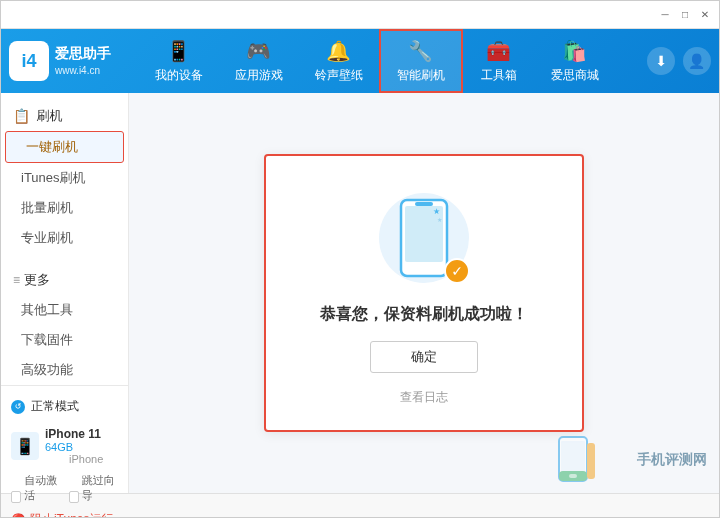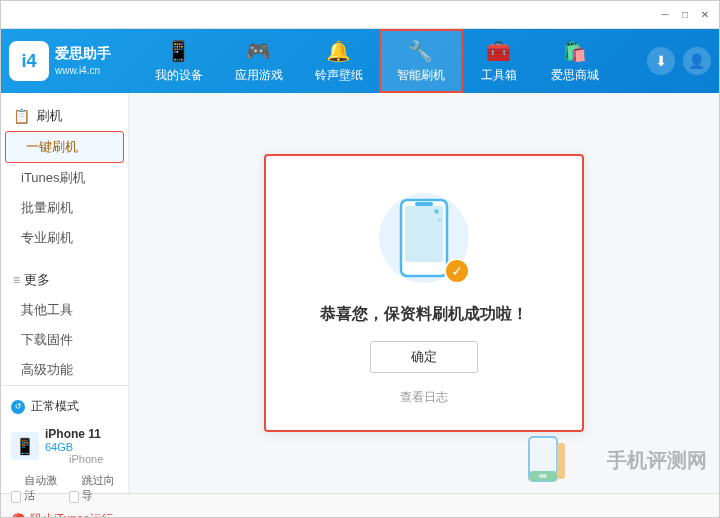--- a/index.html
+++ b/index.html
@@ -352,23 +352,23 @@
       display: flex;
       align-items: center;
       gap: 8px;
       opacity: 0.5;
     }
     .watermark-phone {
       width: 40px;
       height: 50px;
     }
     .watermark-text {
-      font-size: 20px;
+      font-size: 14px;
       font-weight: bold;
-      color: #737373;
+      color: #0c4a6e;
       margin-left: 32px;
     }
 
     
     .status-bar {
       height: 26px;
       background: #f8f8f8;
       border-top: 1px solid #e0e0e0;
       display: flex;
       align-items: center;

